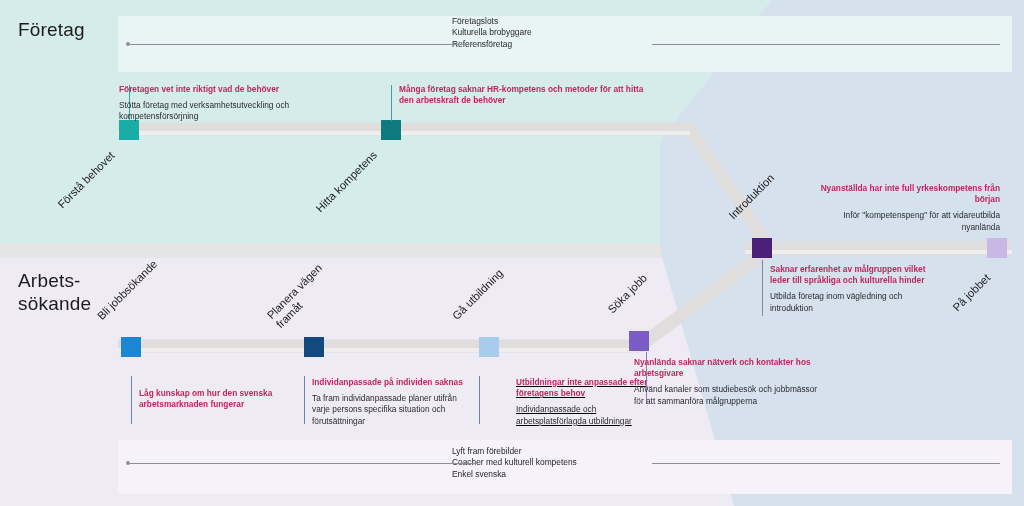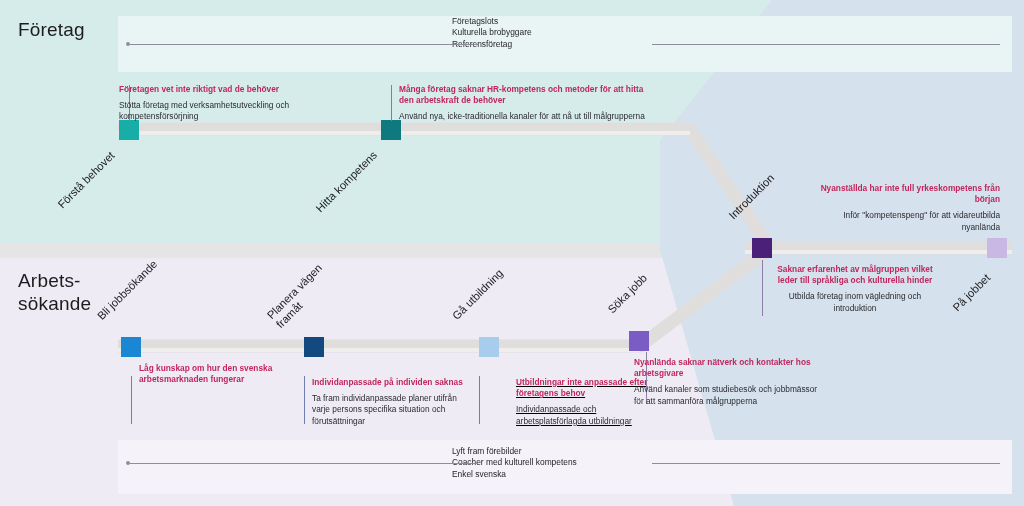--- a/index.html
+++ b/index.html
@@ -96,27 +96,26 @@
   <div class="callout" style="left:119px;top:84px;width:240px;">
     <p class="problem">Företagen vet inte riktigt vad de behöver</p>
     <p class="solution">Stötta företag med verksamhetsutveckling och kompetensförsörjning</p>
   </div>
 
   <div class="marker" style="left:381px;top:120px;background:#0e7a7f;"></div>
   <div class="rot-label" style="left:318px;top:204px;">Hitta kompetens</div>
   <div class="stem teal" style="left:391px;top:85px;height:36px;"></div>
   <div class="callout" style="left:399px;top:84px;width:250px;">
     <p class="problem">Många företag saknar HR-kompetens och metoder för att hitta den arbetskraft de behöver</p>
-    <p class="solution">Använd nya, icke-traditionella kanaler för att nå ut till målgrupperna</p>
   </div>
 
   <div class="marker" style="left:121px;top:337px;background:#1b87d4;"></div>
   <div class="rot-label" style="left:118px;top:330px;transform:rotate(-45deg) translateY(-26px);">Bli jobbsökande</div>
   <div class="stem blue" style="left:131px;top:376px;height:48px;"></div>
-  <div class="callout" style="left:139px;top:363px;width:175px;">
+  <div class="callout" style="left:139px;top:388px;width:175px;">
     <p class="problem">Låg kunskap om hur den svenska arbetsmarknaden fungerar</p>
   </div>
 
   <div class="marker" style="left:304px;top:337px;background:#12497e;"></div>
   <div class="rot-label two-line" style="left:295px;top:330px;white-space:pre-line;transform:rotate(-45deg) translateY(-30px);">Planera vägen
 framåt</div>
   <div class="stem blue" style="left:304px;top:376px;height:48px;"></div>
   <div class="callout" style="left:312px;top:377px;width:165px;">
     <p class="problem">Individanpassade på individen saknas</p>
     <p class="solution">Ta fram individanpassade planer utifrån varje persons specifika situation och förutsättningar</p>
@@ -134,21 +133,21 @@
   <div class="rot-label" style="left:627px;top:322px;transform:rotate(-45deg) translateY(-24px);">Söka jobb</div>
   <div class="stem" style="left:646px;top:352px;height:52px;"></div>
   <div class="callout" style="left:634px;top:357px;width:185px;">
     <p class="problem">Nyanlända saknar nätverk och kontakter hos arbetsgivare</p>
     <p class="solution">Använd kanaler som studiebesök och jobbmässor för att sammanföra målgrupperna</p>
   </div>
 
   <div class="marker" style="left:752px;top:238px;background:#4a2078;"></div>
   <div class="rot-label" style="left:748px;top:228px;transform:rotate(-45deg) translateY(-24px);">Introduktion</div>
   <div class="stem" style="left:762px;top:260px;height:56px;"></div>
-  <div class="callout" style="left:770px;top:264px;width:170px;text-align:center;">
+  <div class="callout" style="left:770px;top:264px;width:170px;">
     <p class="problem">Saknar erfarenhet av målgruppen vilket leder till språkliga och kulturella hinder</p>
     <p class="solution">Utbilda företag inom vägledning och introduktion</p>
   </div>
 
   <div class="marker" style="left:987px;top:238px;background:#c9b8e3;"></div>
   <div class="rot-label" style="left:955px;top:303px;">På jobbet</div>
   <div class="callout right-align" style="left:808px;top:183px;width:180px;margin-left:12px;">
     <p class="problem">Nyanställda har inte full yrkeskompetens från början</p>
     <p class="solution">Inför "kompetenspeng" för att vidareutbilda nyanlända</p>
   </div>

